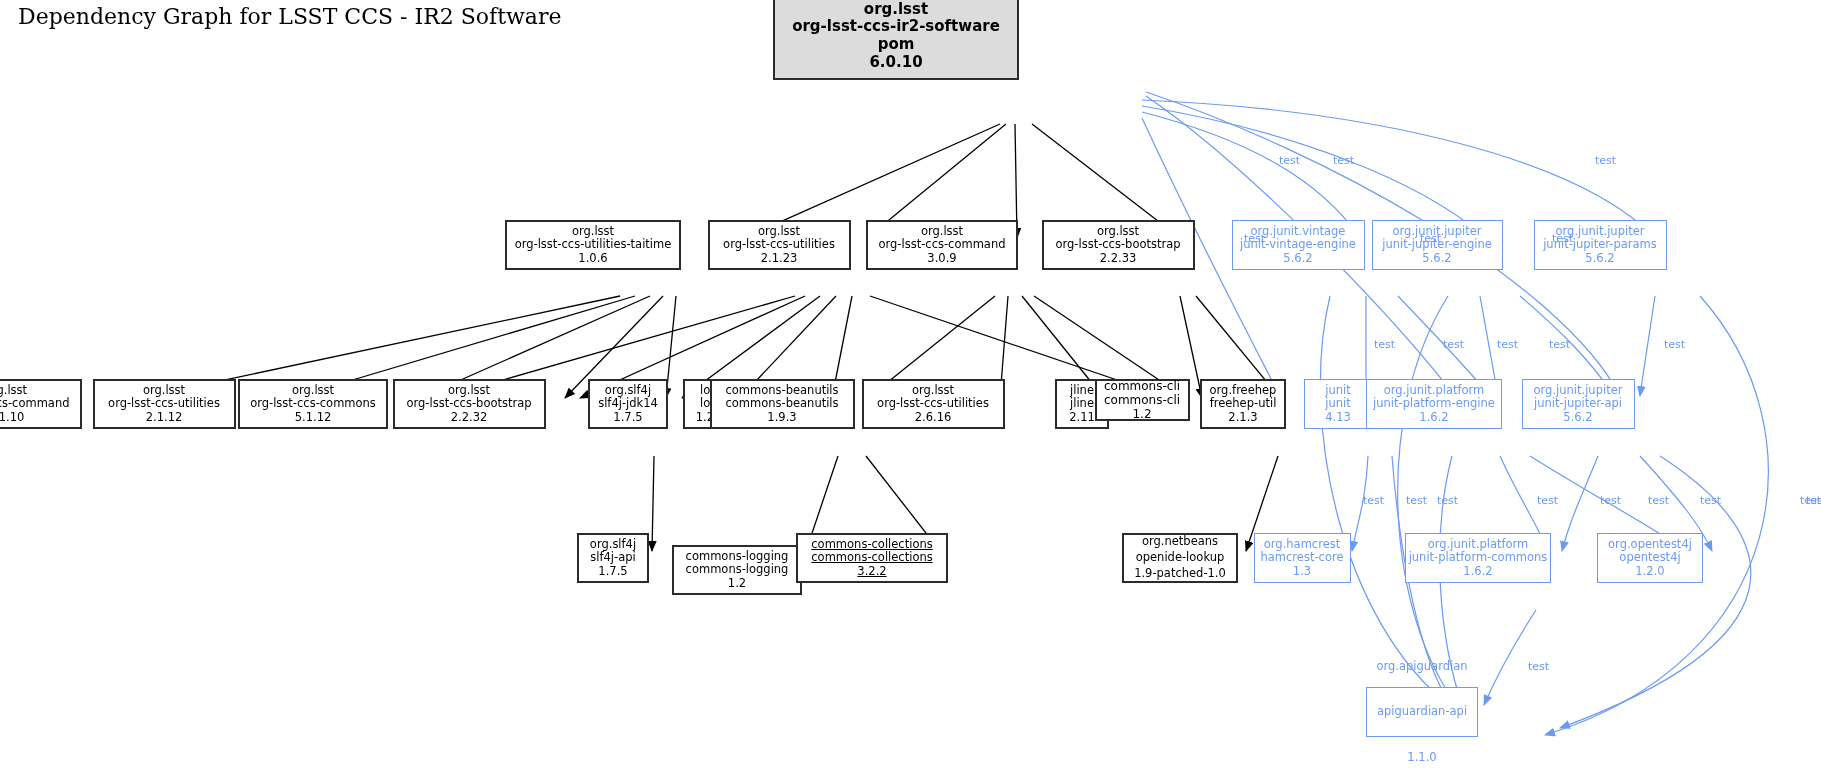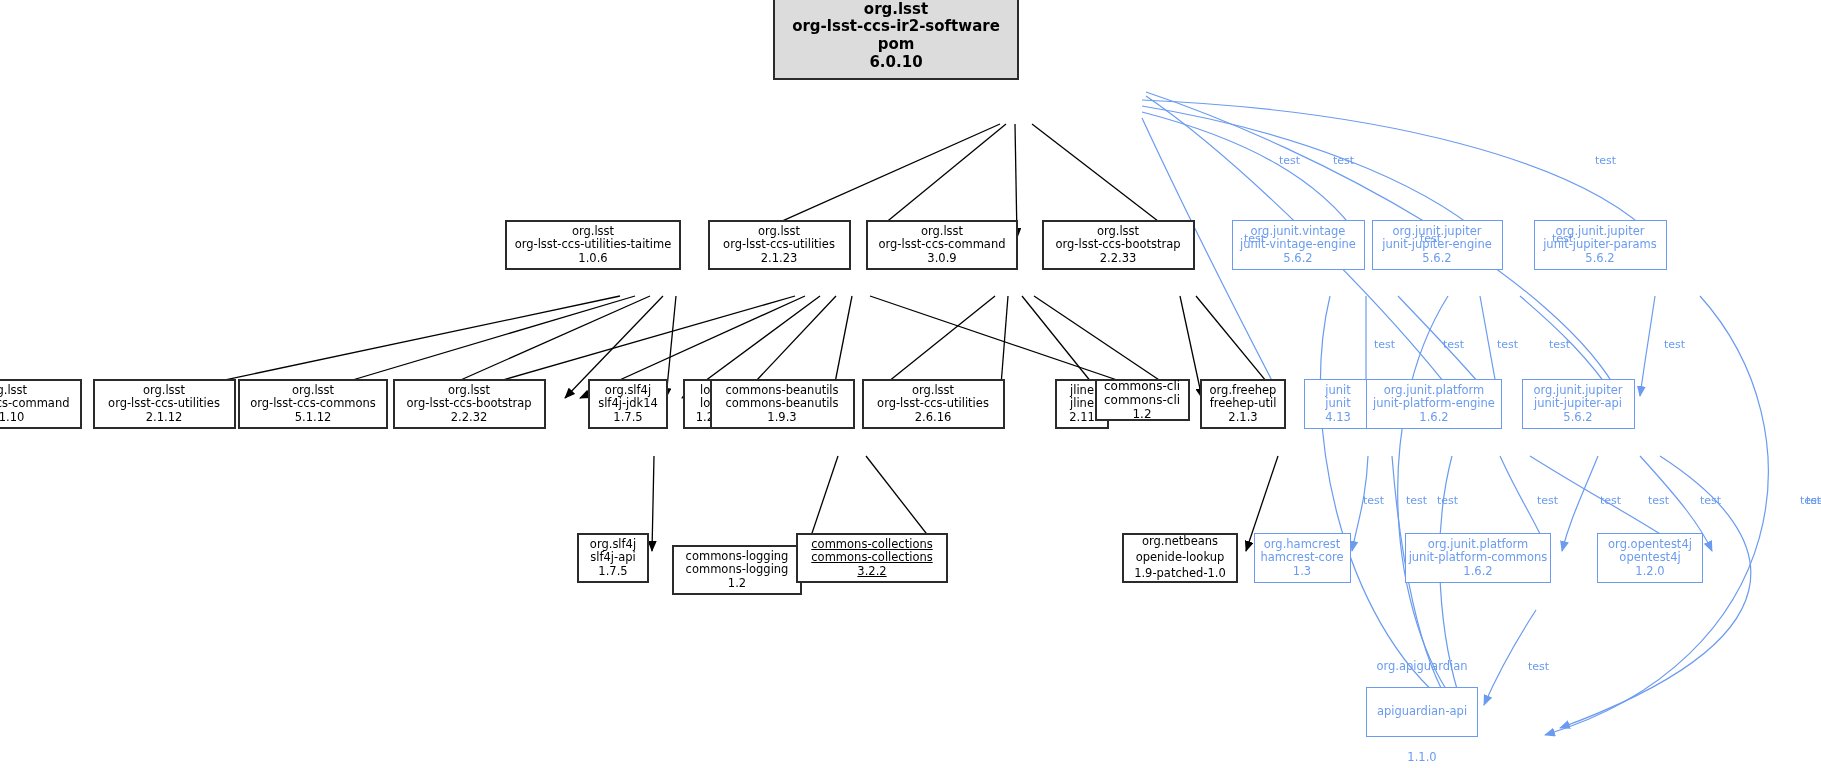--- a/index.html
+++ b/index.html
@@ -64,20 +64,21 @@
     color: #6a9bf0;
     white-space: nowrap;
     pointer-events: none;
   }
 </style>
 </head>
 <body>
 
 <div id="page">
 
+  <div id="graph-title">Dependency Graph for LSST CCS - IR2 Software</div>
 
   <svg id="graph-canvas" viewBox="0 0 1821 768" preserveAspectRatio="none">
     <defs>
       <marker id="arrow-black" markerWidth="11" markerHeight="9" refX="10" refY="4.5" orient="auto" markerUnits="userSpaceOnUse">
         <path d="M0,0 L11,4.5 L0,9 z" fill="#000000"></path>
       </marker>
       <marker id="arrow-blue" markerWidth="11" markerHeight="9" refX="10" refY="4.5" orient="auto" markerUnits="userSpaceOnUse">
         <path d="M0,0 L11,4.5 L0,9 z" fill="#6a9bf0"></path>
       </marker>
     </defs>

